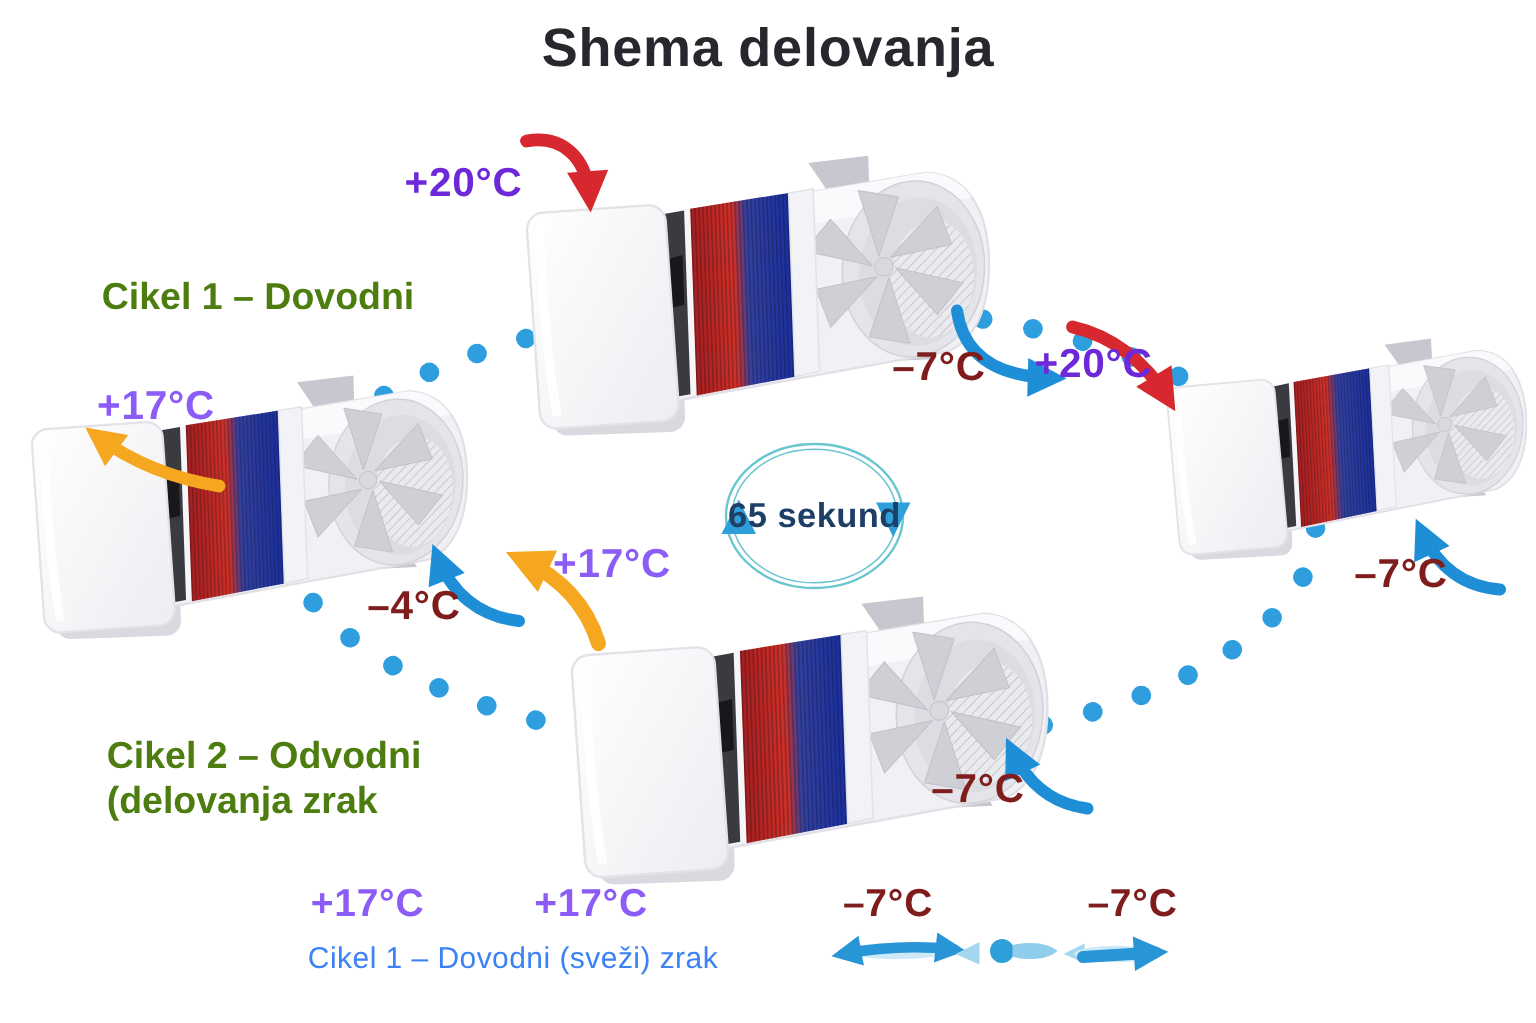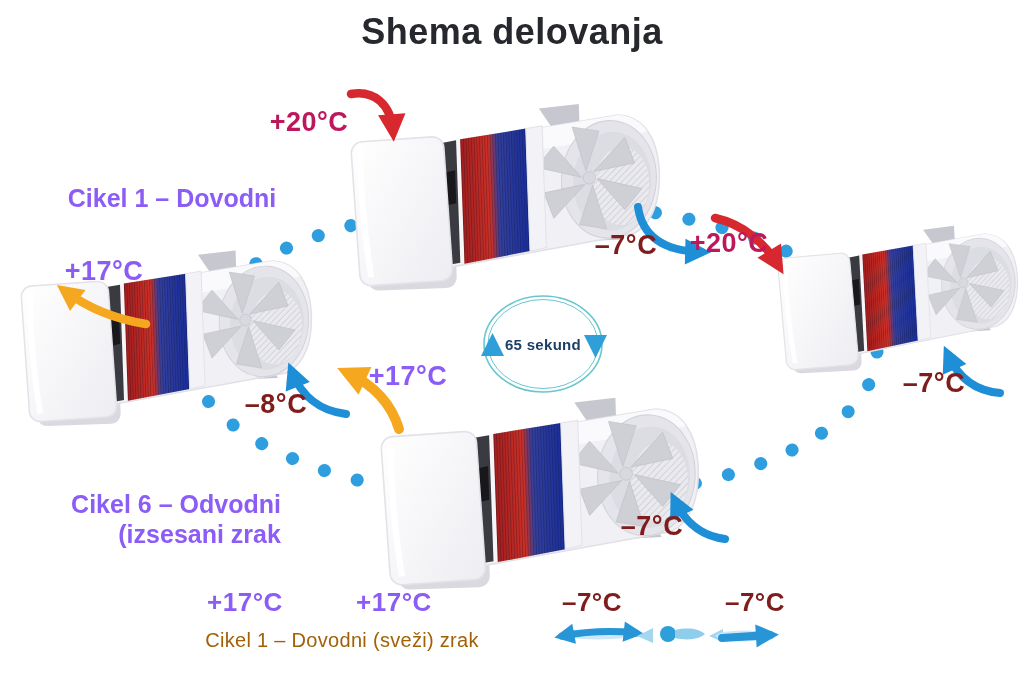--- a/index.html
+++ b/index.html
@@ -2,28 +2,28 @@
 <html><head>
 <meta charset="utf-8">
 <style>
   html,body{margin:0;padding:0;background:#ffffff;}
   .stage{
     position:relative;width:1024px;height:682px;background:#ffffff;
     overflow:hidden;font-family:"Liberation Sans",sans-serif;
   }
   .abs{position:absolute;transform:translate(-50%,-50%);white-space:nowrap;}
   .title{font-size:36px;font-weight:800;color:#26282e;letter-spacing:0.5px;}
-  .cycle-label{font-size:25px;font-weight:700;color:#8b5cf6;text-align:right;line-height:30px;}
+  .cycle-label{font-size:25px;font-weight:700;color:#4d7c0f;text-align:left;line-height:30px;}
   .temp{font-weight:700;font-size:27px;letter-spacing:0.5px;}
   .temp-sm{font-weight:700;font-size:26px;letter-spacing:0.5px;}
-  .red{color:#be185d;}
+  .red{color:#6d28d9;}
   .blue{color:#7f1d1d;}
   .orange{color:#8b5cf6;}
-  .center-label{font-size:15px;font-weight:700;color:#1d3f66;letter-spacing:0.3px;}
-  .caption{font-size:20px;font-weight:500;color:#a16207;letter-spacing:0.3px;}
+  .center-label{font-size:23px;font-weight:700;color:#1d3f66;letter-spacing:0.3px;}
+  .caption{font-size:20px;font-weight:500;color:#3b82f6;letter-spacing:0.3px;}
   svg.scene{position:absolute;left:0;top:0;pointer-events:none;}
 </style>
 </head>
 <body>
 
 <div class="stage">
 
   <svg class="scene" width="1024" height="682" viewBox="0 0 1024 682">
     <defs>
       <linearGradient id="coreGrad" gradientUnits="userSpaceOnUse" x1="104" y1="0" x2="168" y2="0">
@@ -131,29 +131,29 @@
     </g>
   </svg>
 
   <div class="abs title" style="left:512px;top:32px;">Shema delovanja</div>
 
   <div class="abs cycle-label" style="left:172px;top:198px;">
     <div>Cikel 1 – Dovodni</div>
   </div>
 
   <div class="abs cycle-label" style="left:176px;top:519px;">
-    <div>Cikel 6 – Odvodni</div>
-    <div>(izsesani zrak</div>
+    <div>Cikel 2 – Odvodni</div>
+    <div>(delovanja zrak</div>
   </div>
 
   <div class="abs temp red" style="left:309px;top:122px;">+20°C</div>
   <div class="abs temp blue" style="left:626px;top:245px;">–7°C</div>
   <div class="abs temp red" style="left:729px;top:243px;">+20°C</div>
   <div class="abs temp orange" style="left:104px;top:271px;">+17°C</div>
-  <div class="abs temp blue" style="left:276px;top:404px;">–8°C</div>
+  <div class="abs temp blue" style="left:276px;top:404px;">–4°C</div>
   <div class="abs temp orange" style="left:408px;top:376px;">+17°C</div>
   <div class="abs temp blue" style="left:652px;top:526px;">–7°C</div>
   <div class="abs temp blue" style="left:934px;top:383px;">–7°C</div>
 
   <div class="abs center-label" style="left:543px;top:344px;">65 sekund</div>
 
   <div class="abs temp-sm orange" style="left:245px;top:602px;">+17°C</div>
   <div class="abs temp-sm orange" style="left:394px;top:602px;">+17°C</div>
   <div class="abs temp-sm blue" style="left:592px;top:602px;">–7°C</div>
   <div class="abs temp-sm blue" style="left:755px;top:602px;">–7°C</div>

